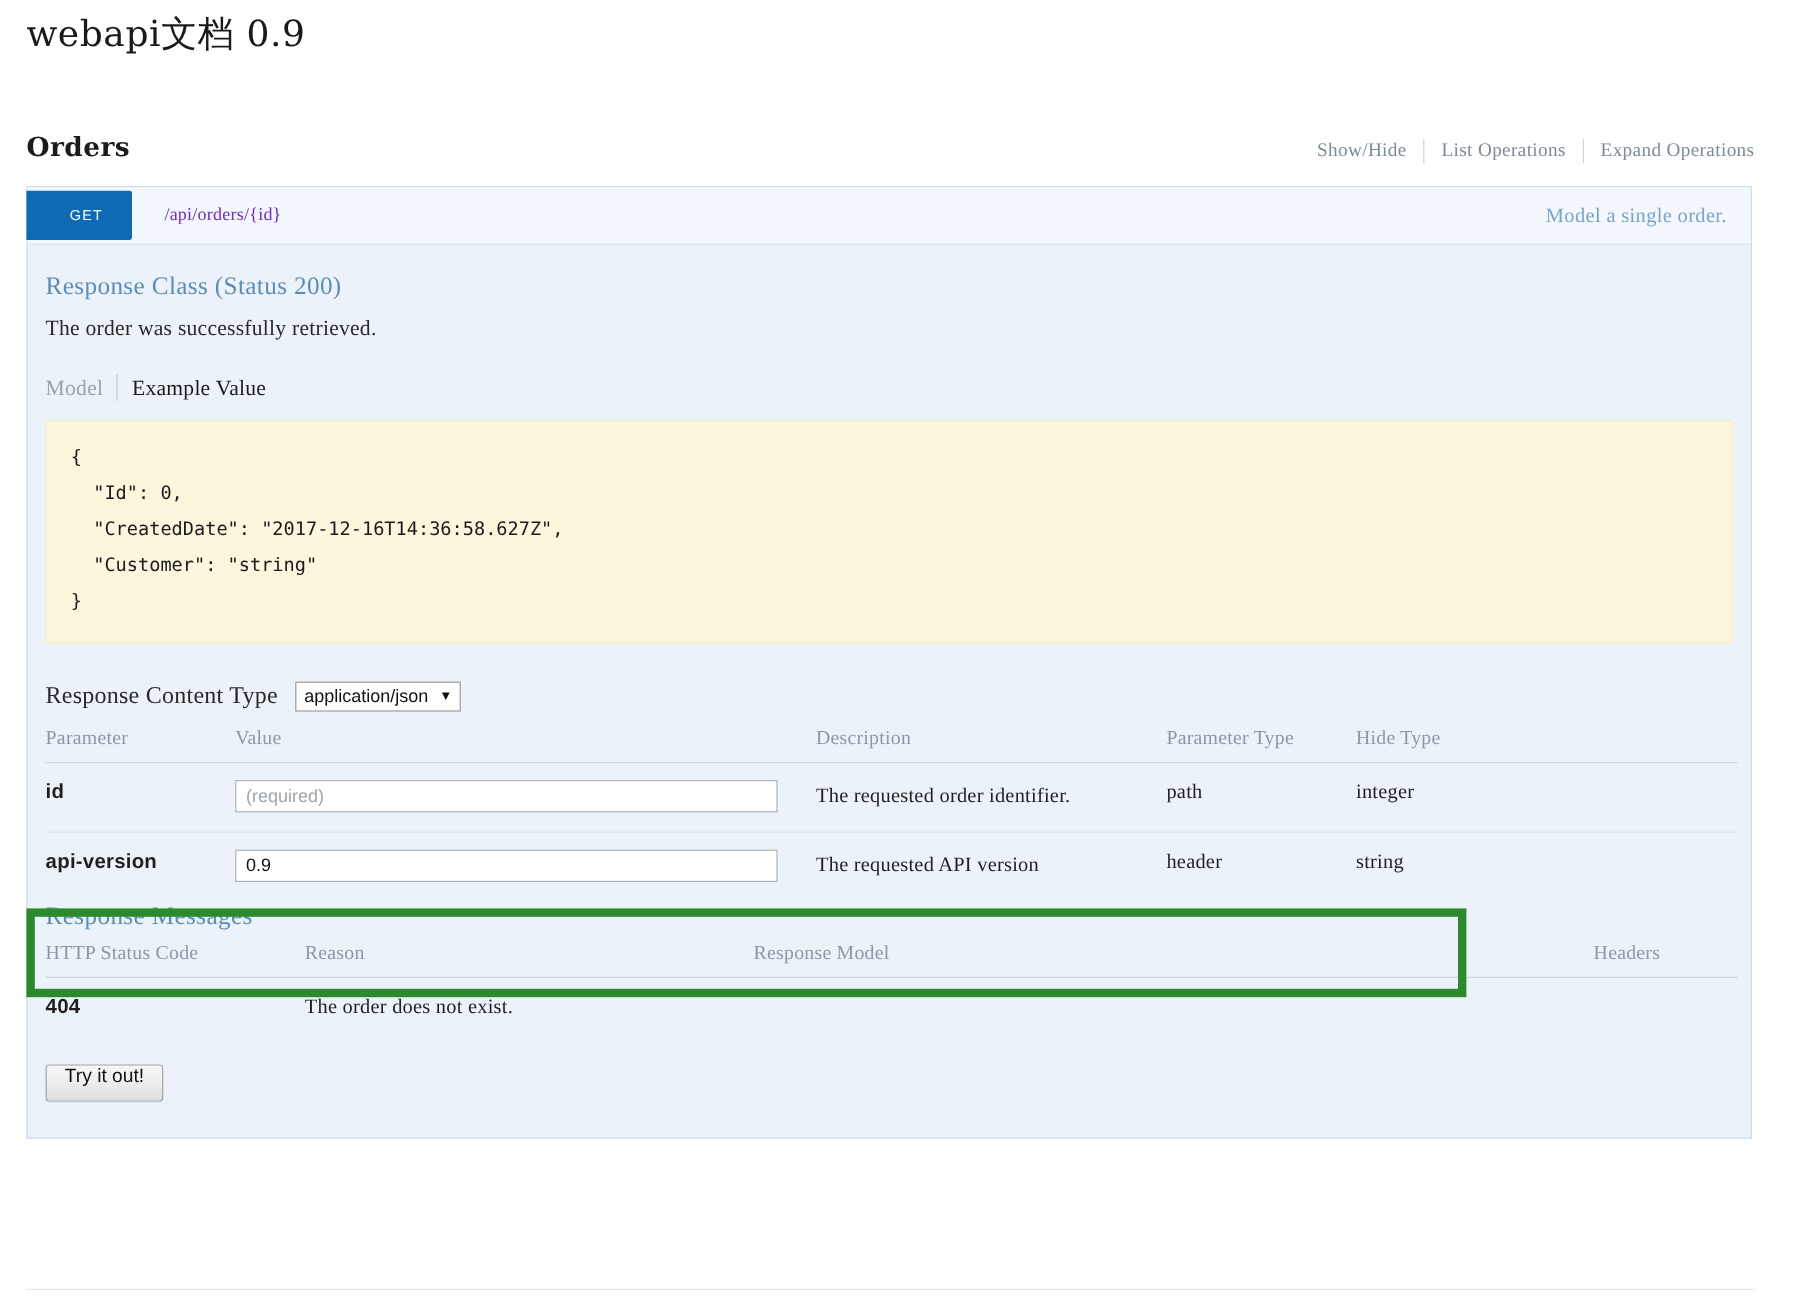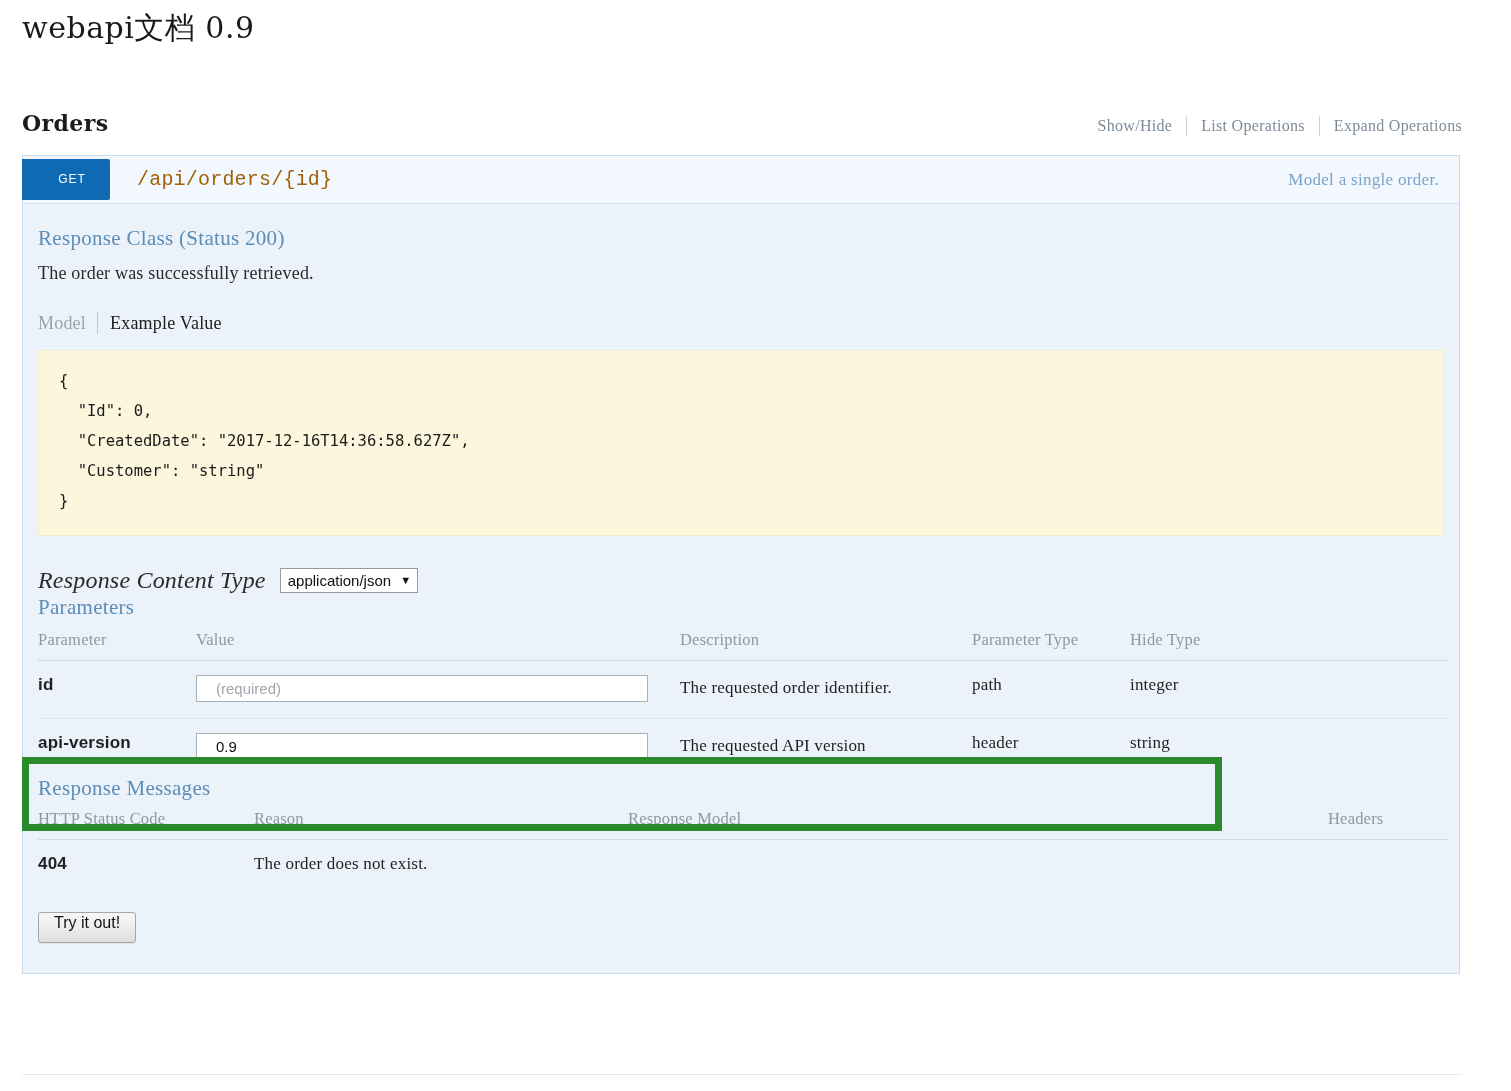--- a/index.html
+++ b/index.html
@@ -105,23 +105,23 @@
     letter-spacing: 1px;
     display: flex;
     align-items: center;
     justify-content: center;
     text-transform: uppercase;
     border-radius: 0 2px 2px 0;
     padding-left: 12px;
   }
   .op-path {
     margin-left: 27px;
-    font-family: Liberation Mono, monospace;
-    font-size: 20px;
-    color: #a16207;
+    font-family: Liberation Serif, serif;
+    font-size: 15px;
+    color: #6d28d9;
     letter-spacing: 0.2px;
   }
   .op-summary {
     position: absolute;
     right: 20px;
     top: 50%;
     transform: translateY(-50%);
     font-size: 17px;
     color: #79a3cc;
     letter-spacing: 0.3px;
@@ -184,25 +184,24 @@
   }
 
   
   .content-type-row {
     margin-top: 31px;
     display: flex;
     align-items: center;
     height: 28px;
   }
   .content-type-label {
-    font-size: 24px;
+    font-size: 20px;
     color: #2a2a2a;
     letter-spacing: 0.2px;
     margin-right: 14px;
-    font-style: italic;
   }
   .content-type-select {
     height: 25px;
     border: 1px solid #9a9a9a;
     background: #ffffff;
     font-family: "Liberation Sans", sans-serif;
     font-size: 15px;
     color: #111;
     padding: 0 6px 0 7px;
     display: inline-flex;
@@ -260,21 +259,21 @@
 
   .param-input {
     width: 452px;
     height: 27px;
     box-sizing: border-box;
     border: 1px solid #aab2b9;
     background: #ffffff;
     font-family: "Liberation Sans", sans-serif;
     font-size: 15px;
     color: #111;
-    padding: 0 19px;
+    padding: 0 8px;
     display: block;
   }
   .param-input::placeholder { color: #a0a6ac; }
 
   
   .annot-box {
     position: absolute;
     left: 22px;
     top: 757px;
     width: 1200px;
@@ -368,21 +367,20 @@
 }</div>
 
       <div class="content-type-row">
         <span class="content-type-label">Response Content Type</span>
         <span class="content-type-select">
           <span>application/json</span>
           <span class="caret">▼</span>
         </span>
       </div>
 
-      <h4 class="section params-head">Parameters</h4>
 
       <table class="swg">
         <thead>
           <tr>
             <th class="col-param">Parameter</th>
             <th class="col-value">Value</th>
             <th class="col-desc">Description</th>
             <th class="col-ptype">Parameter Type</th>
             <th class="col-dtype">Hide Type</th>
           </tr>

